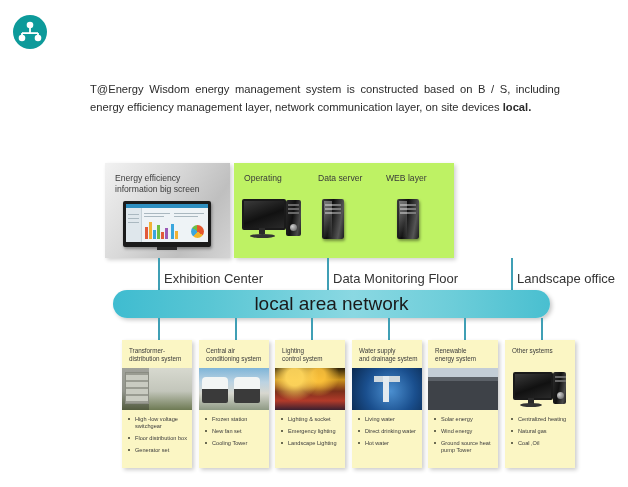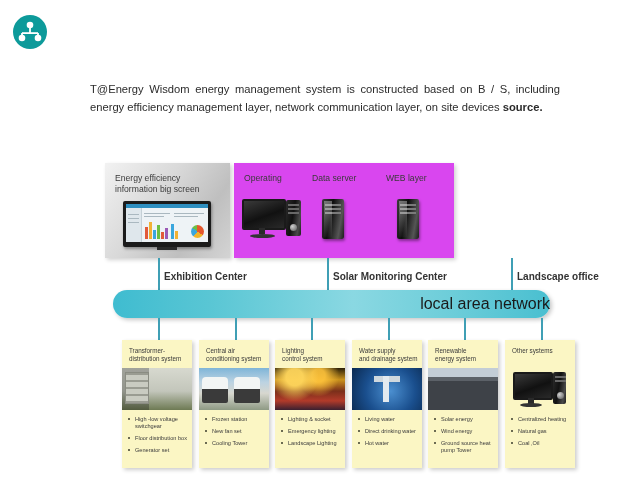--- a/index.html
+++ b/index.html
@@ -77,36 +77,36 @@
     position: absolute;
     top: 8px;
     height: 95px;
     box-sizing: border-box;
     box-shadow: 2px 2px 4px rgba(0,0,0,0.18);
   }
   .tbox.gray {
     background: linear-gradient(125deg, #f2f2f2 0%, #d9d9d9 40%, #bfbfbf 72%, #d4d4d4 100%);
   }
   .tbox.yellow {
-    background: #d946ef;
+    background: #bef264;
   }
   #tbox-screen  { left: 105px; width: 125px; }
   #tbox-center  { left: 234px; width: 220px; }
   #tbox-station { left: 458px; width: 108px; }
 
   .tbox-label {
     position: absolute;
     font-size: 8.6px;
     line-height: 11px;
     color: #3a3a3a;
     white-space: pre-line;
   }
   #lbl-screen   { left: 10px;  top: 10px; }
   #lbl-operating{ left: 10px;  top: 10px; }
-  #lbl-data     { left: 78px;  top: 10px; }
+  #lbl-data     { left: 84px;  top: 10px; }
   #lbl-web      { left: 152px; top: 10px; }
   #lbl-station  { left: 0; top: 10px; width: 108px; text-align: center; }
 
   
   .bigscreen {
     position: absolute;
     left: 18px;
     top: 38px;
     width: 90px;
     height: 50px;
@@ -187,44 +187,43 @@
     position:absolute; left:0; top:34px; width:66px; height:8px;
     background: linear-gradient(180deg,#cdd4da,#8d97a1);
     border-radius: 1px 1px 4px 4px;
   }
   .lt-pad { position:absolute; left:26px; top:36px; width:14px; height:3px; background:#b3bcc4; border-radius:1px; }
 
   
   .stem-v { position: absolute; width: 2px; background: #3f9fb5; }
   .tier-label {
     position: absolute;
-    font-size: 10px;
+    font-size: 13px;
     color: #333;
     white-space: nowrap;
-    font-weight: bold;
   }
 
   
   .lan-bar {
     position: absolute;
     left: 113px;
     top: 135px;
     width: 437px;
     height: 28px;
     border-radius: 14px;
     background: linear-gradient(90deg, #3fbcd0 0%, #59c6d4 22%, #8ad8e2 55%, #6ccdd9 78%, #49bfd0 100%);
     box-shadow: 2px 2px 4px rgba(0,0,0,0.22);
   }
   .lan-text {
     position: absolute;
     left: 0; top: 0;
     width: 437px; height: 28px;
     line-height: 28px;
-    text-align: right;
-    font-size: 16px;
+    text-align: center;
+    font-size: 19px;
     color: #1a1a1a;
   }
 
   
   .cards {
     position: absolute;
     left: 0;
     top: 185px;
     width: 628px;
     height: 135px;
@@ -354,21 +353,21 @@
       <circle cx="10" cy="24" r="3.3" fill="#ffffff"></circle>
       <circle cx="26" cy="24" r="3.3" fill="#ffffff"></circle>
       <rect x="17.1" y="13" width="1.8" height="6" fill="#ffffff"></rect>
       <rect x="10" y="18.2" width="16" height="1.8" fill="#ffffff"></rect>
       <rect x="9.1" y="19" width="1.8" height="4" fill="#ffffff"></rect>
       <rect x="25.1" y="19" width="1.8" height="4" fill="#ffffff"></rect>
     </svg>
   </span>
 </div>
 
-<div class="intro"><span>T@Energy Wisdom energy management system is constructed  based on B / S, including energy efficiency management layer, network communication layer, on site devices </span><span class="tail">source.</span></div>
+<div class="intro"><span>T@Energy Wisdom energy management system is constructed  based on B / S, including energy efficiency management layer, network communication layer, on site devices </span><span class="tail">local.</span></div>
 
 <div class="diagram">
 
   <div class="tier-top">
 
     <div class="tbox gray" id="tbox-screen">
       <div class="tbox-label" id="lbl-screen">Energy efficiency
 information big screen</div>
       <div class="bigscreen">
         <div class="bs-frame"></div>
@@ -431,21 +430,21 @@
         </div>
       </div>
     </div>
 
   </div>
 
   <div class="stem-v" style="left:158px; top:103px; height:32px;"></div>
   <div class="tier-label" style="left:164px; top:116px;">Exhibition Center</div>
 
   <div class="stem-v" style="left:327px; top:103px; height:32px;"></div>
-  <div class="tier-label" style="left:333px; top:116px;">Solar Monitoring Center</div>
+  <div class="tier-label" style="left:333px; top:116px;">Data Monitoring Floor</div>
 
   <div class="stem-v" style="left:511px; top:103px; height:32px;"></div>
   <div class="tier-label" style="left:517px; top:116px;">Landscape office</div>
 
   <div class="lan-bar">
     <div class="lan-text">local area network</div>
   </div>
 
   <div class="stem-v" style="left:158px; top:163px; height:22px;"></div>
   <div class="stem-v" style="left:235px; top:163px; height:22px;"></div>

